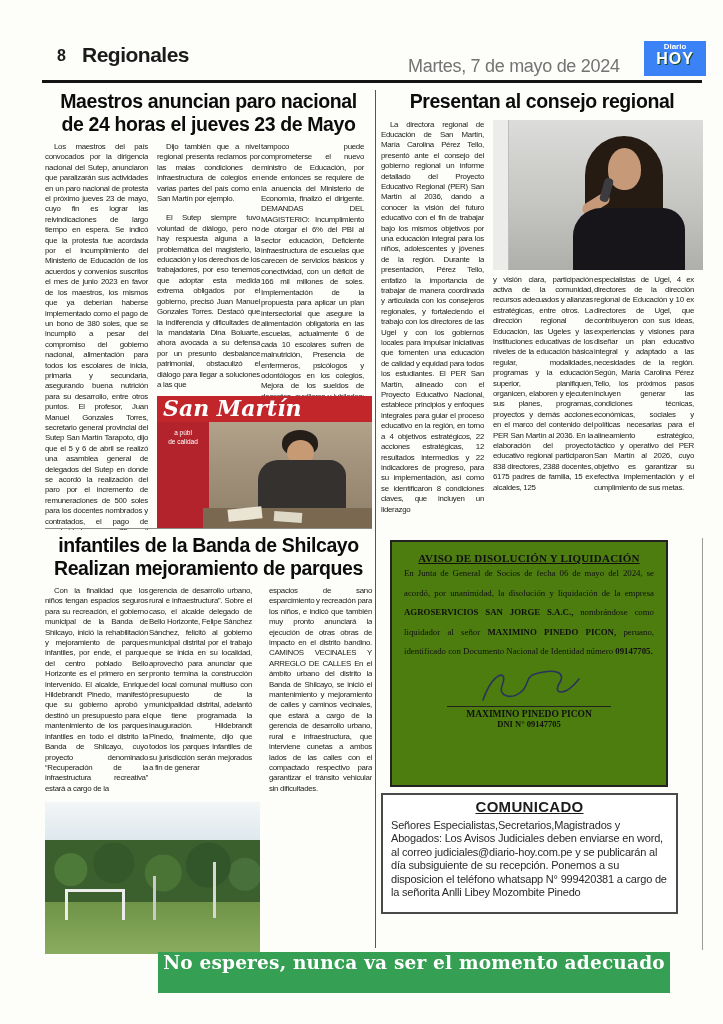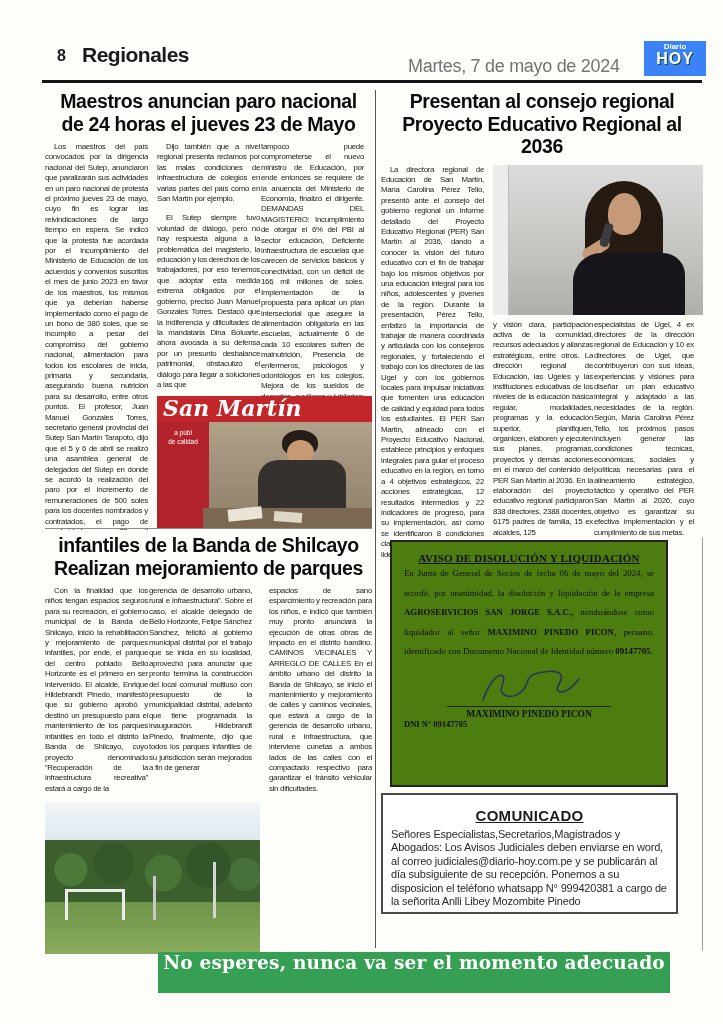--- a/index.html
+++ b/index.html
@@ -93,25 +93,25 @@
   
   #aviso{position:absolute;left:390px;top:540px;width:278px;height:247px;border:2px solid #222;
          background:#4d7c0f;box-sizing:border-box;padding:10px 12px 16px;
          font-family:"Liberation Serif",serif;color:#101010;}
   .aviso-title{text-align:center;font-weight:bold;font-size:11px;text-decoration:underline;letter-spacing:0.2px;}
   .aviso-body{font-size:8.8px;line-height:19.5px;text-align:justify;}
   .sig{height:42px;text-align:center;margin-top:2px;}
   .sig svg{display:inline-block;}
   .sig-name{border-top:1px solid #222;width:164px;margin:0 auto;text-align:center;
             font-weight:bold;font-size:9.5px;padding-top:2px;}
-  .sig-dni{font-weight:bold;font-size:8.5px;}
+  .sig-dni{text-align:center;font-weight:bold;font-size:8.5px;}
 
   
   #comunicado{position:absolute;left:381px;top:793px;width:297px;height:121px;border:2px solid #4a4a4a;
-              box-sizing:border-box;padding:12px 8px;background:#fff;}
+              box-sizing:border-box;padding:3px 8px;background:#fff;}
   .com-title{text-align:center;font-weight:bold;font-size:15px;text-decoration:underline;letter-spacing:0.3px;}
   .com-body{margin-top:4px;font-size:11px;line-height:13.4px;letter-spacing:-0.2px;color:#2a2a2a;}
 
   
   #banner{position:absolute;left:158px;top:952px;width:512px;height:41px;background:#35a053;
           display:flex;align-items:flex-start;justify-content:center;}
   #banner span{color:#fff;font-family:"DejaVu Serif",serif;font-weight:bold;font-size:18.5px;letter-spacing:0.2px;}
 </style>
 </head>
 <body>
@@ -162,21 +162,20 @@
           <div class="p1-paper"></div>
           <div class="p1-paper2"></div>
         </div>
       </div>
     </div>
   </div>
 
   <div class="art" id="art2">
     <div class="headline">
       <div>Presentan al consejo regional</div>
-      <div>Proyecto Educativo Regional al 2036</div>
     </div>
     <div class="body3">
       <div class="col c1">
         <p class="indent">La directora regional de Educación de San Martín, María Carolina Pérez Tello, presentó ante el consejo del gobierno regional un informe detallado del Proyecto Educativo Regional (PER) San Martín al 2036, dando a conocer la visión del futuro educativo con el fin de trabajar bajo los mismos objetivos por una educación integral para los niños, adolescentes y jóvenes de la región. Durante la presentación, Pérez Tello, enfatizó la importancia de trabajar de manera coordinada y articulada con los consejeros regionales, y fortaleciendo el trabajo con los directores de las Ugel y con los gobiernos locales para impulsar iniciativas que fomenten una educación de calidad y equidad para todos los estudiantes. El PER San Martín, alineado con el Proyecto Educativo Nacional, establece principios y enfoques integrales para guiar el proceso educativo en la región, en torno a 4 objetivos estratégicos, 22 acciones estratégicas, 12 resultados intermedios y 22 indicadores de progreso, para su implementación, así como se identificaron 8 condiciones claves, que incluyen un liderazgo</p>
       </div>
       <div class="wrap">
         <div class="photo" id="photo2">
           <div class="p2-strip"></div>
           <div class="p2-hair"></div>
           <div class="p2-face"></div>

